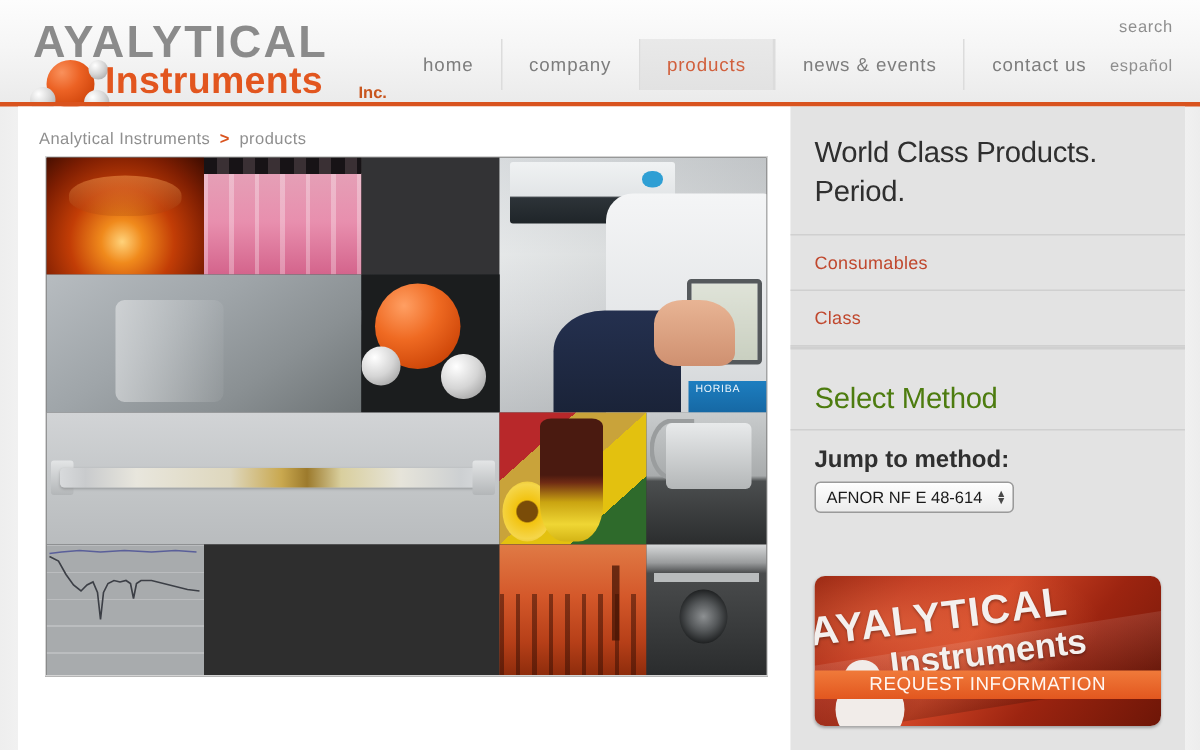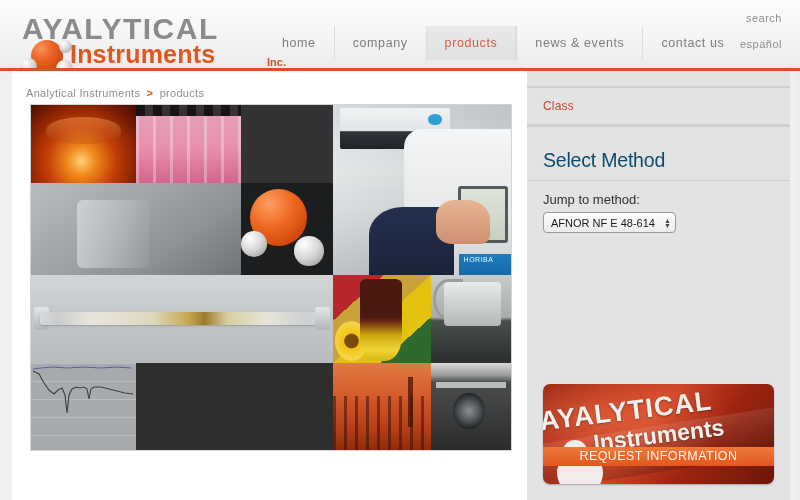--- a/index.html
+++ b/index.html
@@ -31,21 +31,21 @@
     line-height:30px;
   }
   .logo-bot {
     position:absolute; left:52px; top:27px;
     font-size:25px; letter-spacing:0.2px;
     color:#e2561f; font-weight:bold;
     line-height:26px;
   }
   .logo-inc {
     position:absolute; left:221px; top:42px;
-    font-size:11px; color:#c8561f; font-weight:bold;margin-left:28px;
+    font-size:11px; color:#c8561f; font-weight:bold;
   }
   
   #molecule { position:absolute; left:0px; top:24px; width:60px; height:44px; }
   .atom-big {
     position:absolute; left:13px; top:2px; width:32px; height:32px;
     border-radius:50%;
     background: radial-gradient(circle at 32% 26%, #f9915c 0%, #ec6224 38%, #d2470d 75%, #a83406 100%);
   }
   .atom-sm {
     position:absolute; width:17px; height:17px; border-radius:50%;
@@ -331,26 +331,26 @@
   }
   .side-hr {
     height:1px; background:#d0d0d0; margin:0; border:none;
   }
   #side-title-hr { margin-top:15px; }
   .side-link {
     font-size:12px; color:#c0482e; letter-spacing:0.2px;
     padding:11px 0 11px 0; cursor:pointer;
   }
   #side-heading2 {
-    font-size:19.5px; color:#0c4a6e;
+    font-size:19.5px; color:#4d7c0f;
     padding-top:22px; padding-bottom:0;
     letter-spacing:-0.2px;
   }
   #jump-label {
-    font-size:13px; color:#2f2f2f; font-weight:normal;
+    font-size:16px; color:#2f2f2f; font-weight:bold;
     padding-top:11px; padding-bottom:5px;
   }
   #method-select {
     display:inline-flex; align-items:center;
     height:19px; padding:0 4px 0 7px;
     background:linear-gradient(to bottom,#fdfdfd,#ececec);
     border:1px solid #9a9a9a; border-radius:4px;
     font-size:11px; color:#1a1a1a;
     font-family:"Liberation Sans", sans-serif;
     box-shadow:0 1px 0 rgba(255,255,255,.7) inset;
@@ -504,22 +504,28 @@
         <div class="ref-stack"></div>
       </div>
       <div class="cell c-engine">
         <div class="eng-bar"></div>
         <div class="eng-wheel"></div>
       </div>
     </div>
   </div>
 
   <div id="sidebar">
+    <div class="side-pad">
+      <div id="side-title">World Class Products. Period.</div>
+    </div>
     <div class="side-hr" id="side-title-hr"></div>
 
+    <div class="side-pad">
+      <div class="side-link">Consumables</div>
+    </div>
     <div class="side-hr"></div>
 
     <div class="side-pad">
       <div class="side-link">Class</div>
     </div>
     <div class="side-hr"></div>
 
     <div class="side-hr"></div>
 
     <div class="side-hr"></div>

